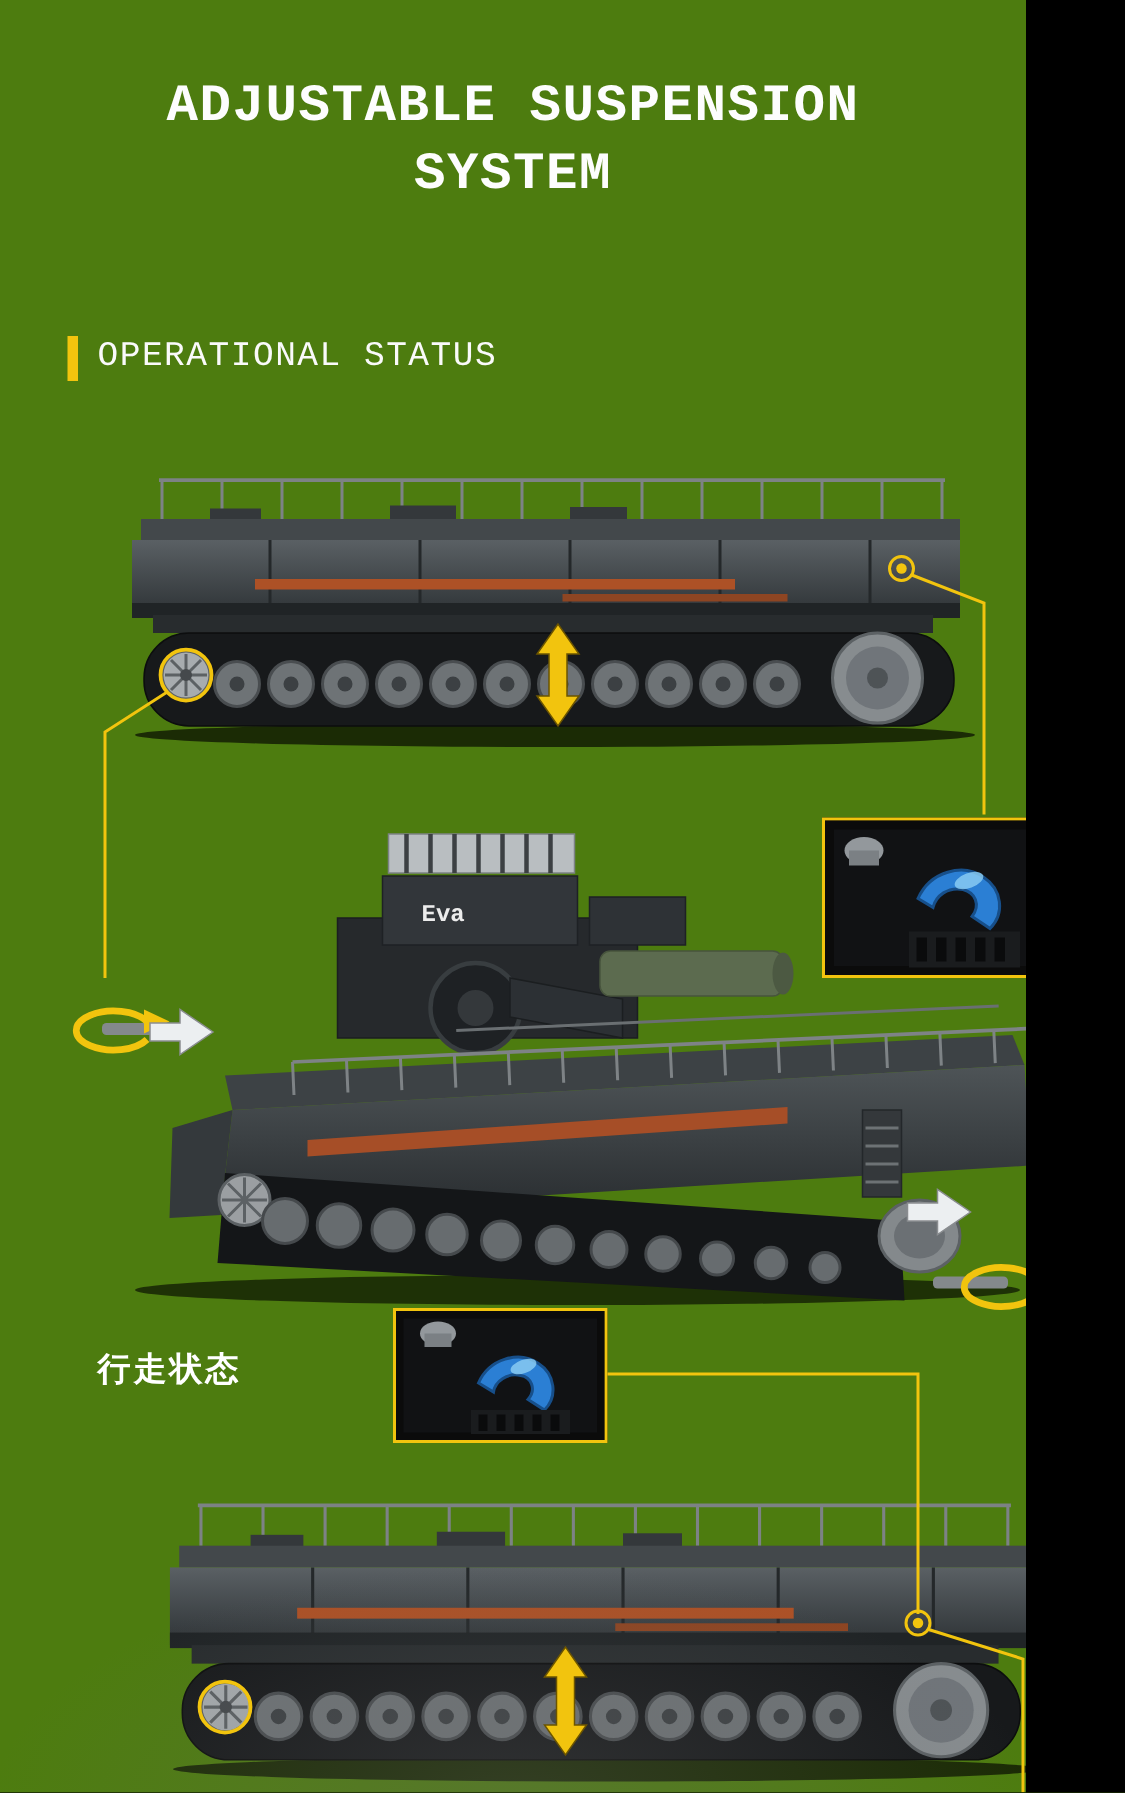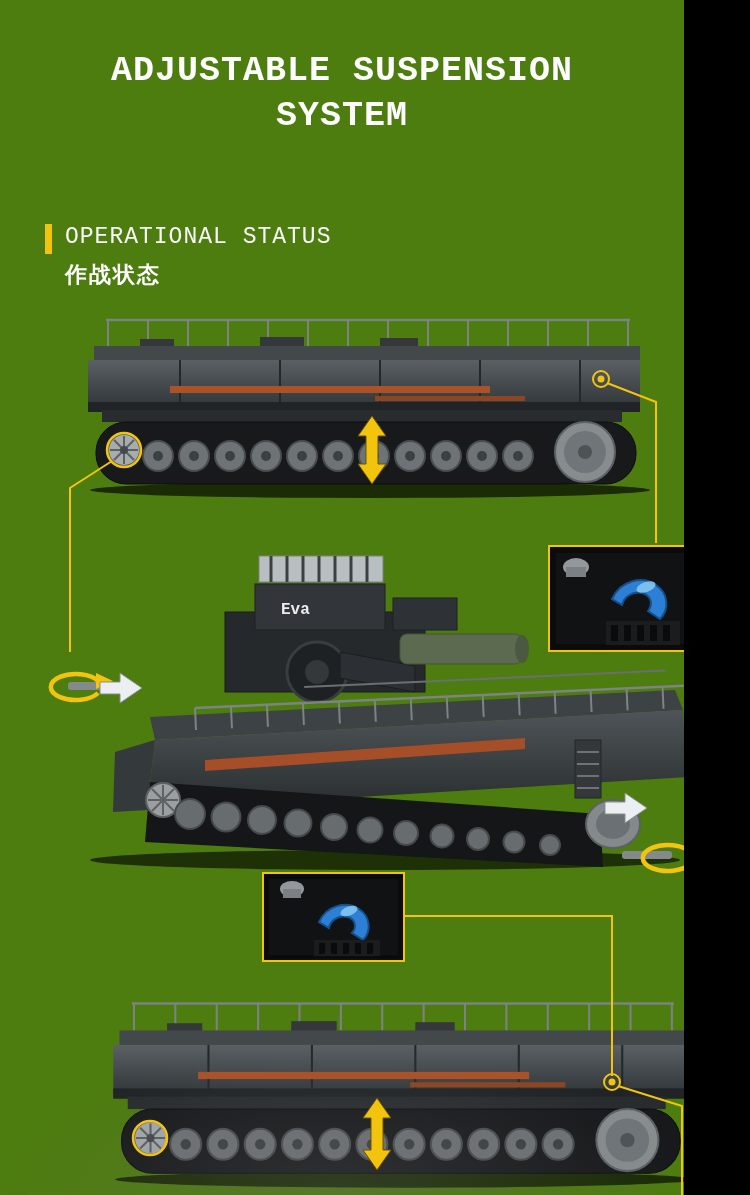--- a/index.html
+++ b/index.html
@@ -28,21 +28,20 @@
 <div class="page">
 
   <div class="abs title-line" style="top:54px;">ADJUSTABLE SUSPENSION</div>
   <div class="abs title-line" style="top:99px;">SYSTEM</div>
 
   <div class="abs" style="left:45px;top:224px;">
     <div class="sec-row">
       <span class="sec-bar"></span>
       <span class="sec-en">OPERATIONAL STATUS</span>
     </div>
-    <div class="sec-cn">作战状态</div>
   </div>
 
   <div class="abs" style="left:80px;top:310px;">
     <svg width="580" height="190" viewBox="0 0 580 190">
       <defs>
         <linearGradient id="hullG" x1="0" y1="0" x2="0" y2="1">
           <stop offset="0" stop-color="#5a6064"></stop>
             <stop offset="1" stop-color="#2e3336"></stop>
         </linearGradient>
       </defs>
@@ -202,20 +201,21 @@
         <rect x="55" y="69" width="6" height="11" fill="#0a0b0c"></rect>
           <rect x="67" y="69" width="6" height="11" fill="#0a0b0c"></rect>
         <rect x="79" y="69" width="6" height="11" fill="#0a0b0c"></rect>
           <rect x="91" y="69" width="6" height="11" fill="#0a0b0c"></rect>
         <rect x="103" y="69" width="6" height="11" fill="#0a0b0c"></rect>
       </g>
     </svg>
   </div>
 
   <div class="abs" style="left:45px;top:892px;">
+    <div class="sec-cn">行走状态</div>
   </div>
 
   <div class="abs" style="left:105px;top:993px;">
     <svg width="600" height="197" viewBox="0 0 580 190">
       <use href="#bottomTank"></use>
       <g>
         <ellipse cx="290" cy="180" rx="280" ry="8" fill="#000" opacity="0.65"></ellipse>
         <g stroke="#7d8285" stroke-width="2.5">
           <line x1="26" y1="10" x2="550" y2="10"></line>
           <path d="M28,10V36 M68,10V36 M108,10V36 M148,10V36 M188,10V36 M228,10V36 M268,10V36 M308,10V36 M348,10V36 M388,10V36 M428,10V36 M468,10V36 M508,10V36 M548,10V36" stroke-width="2"></path>

